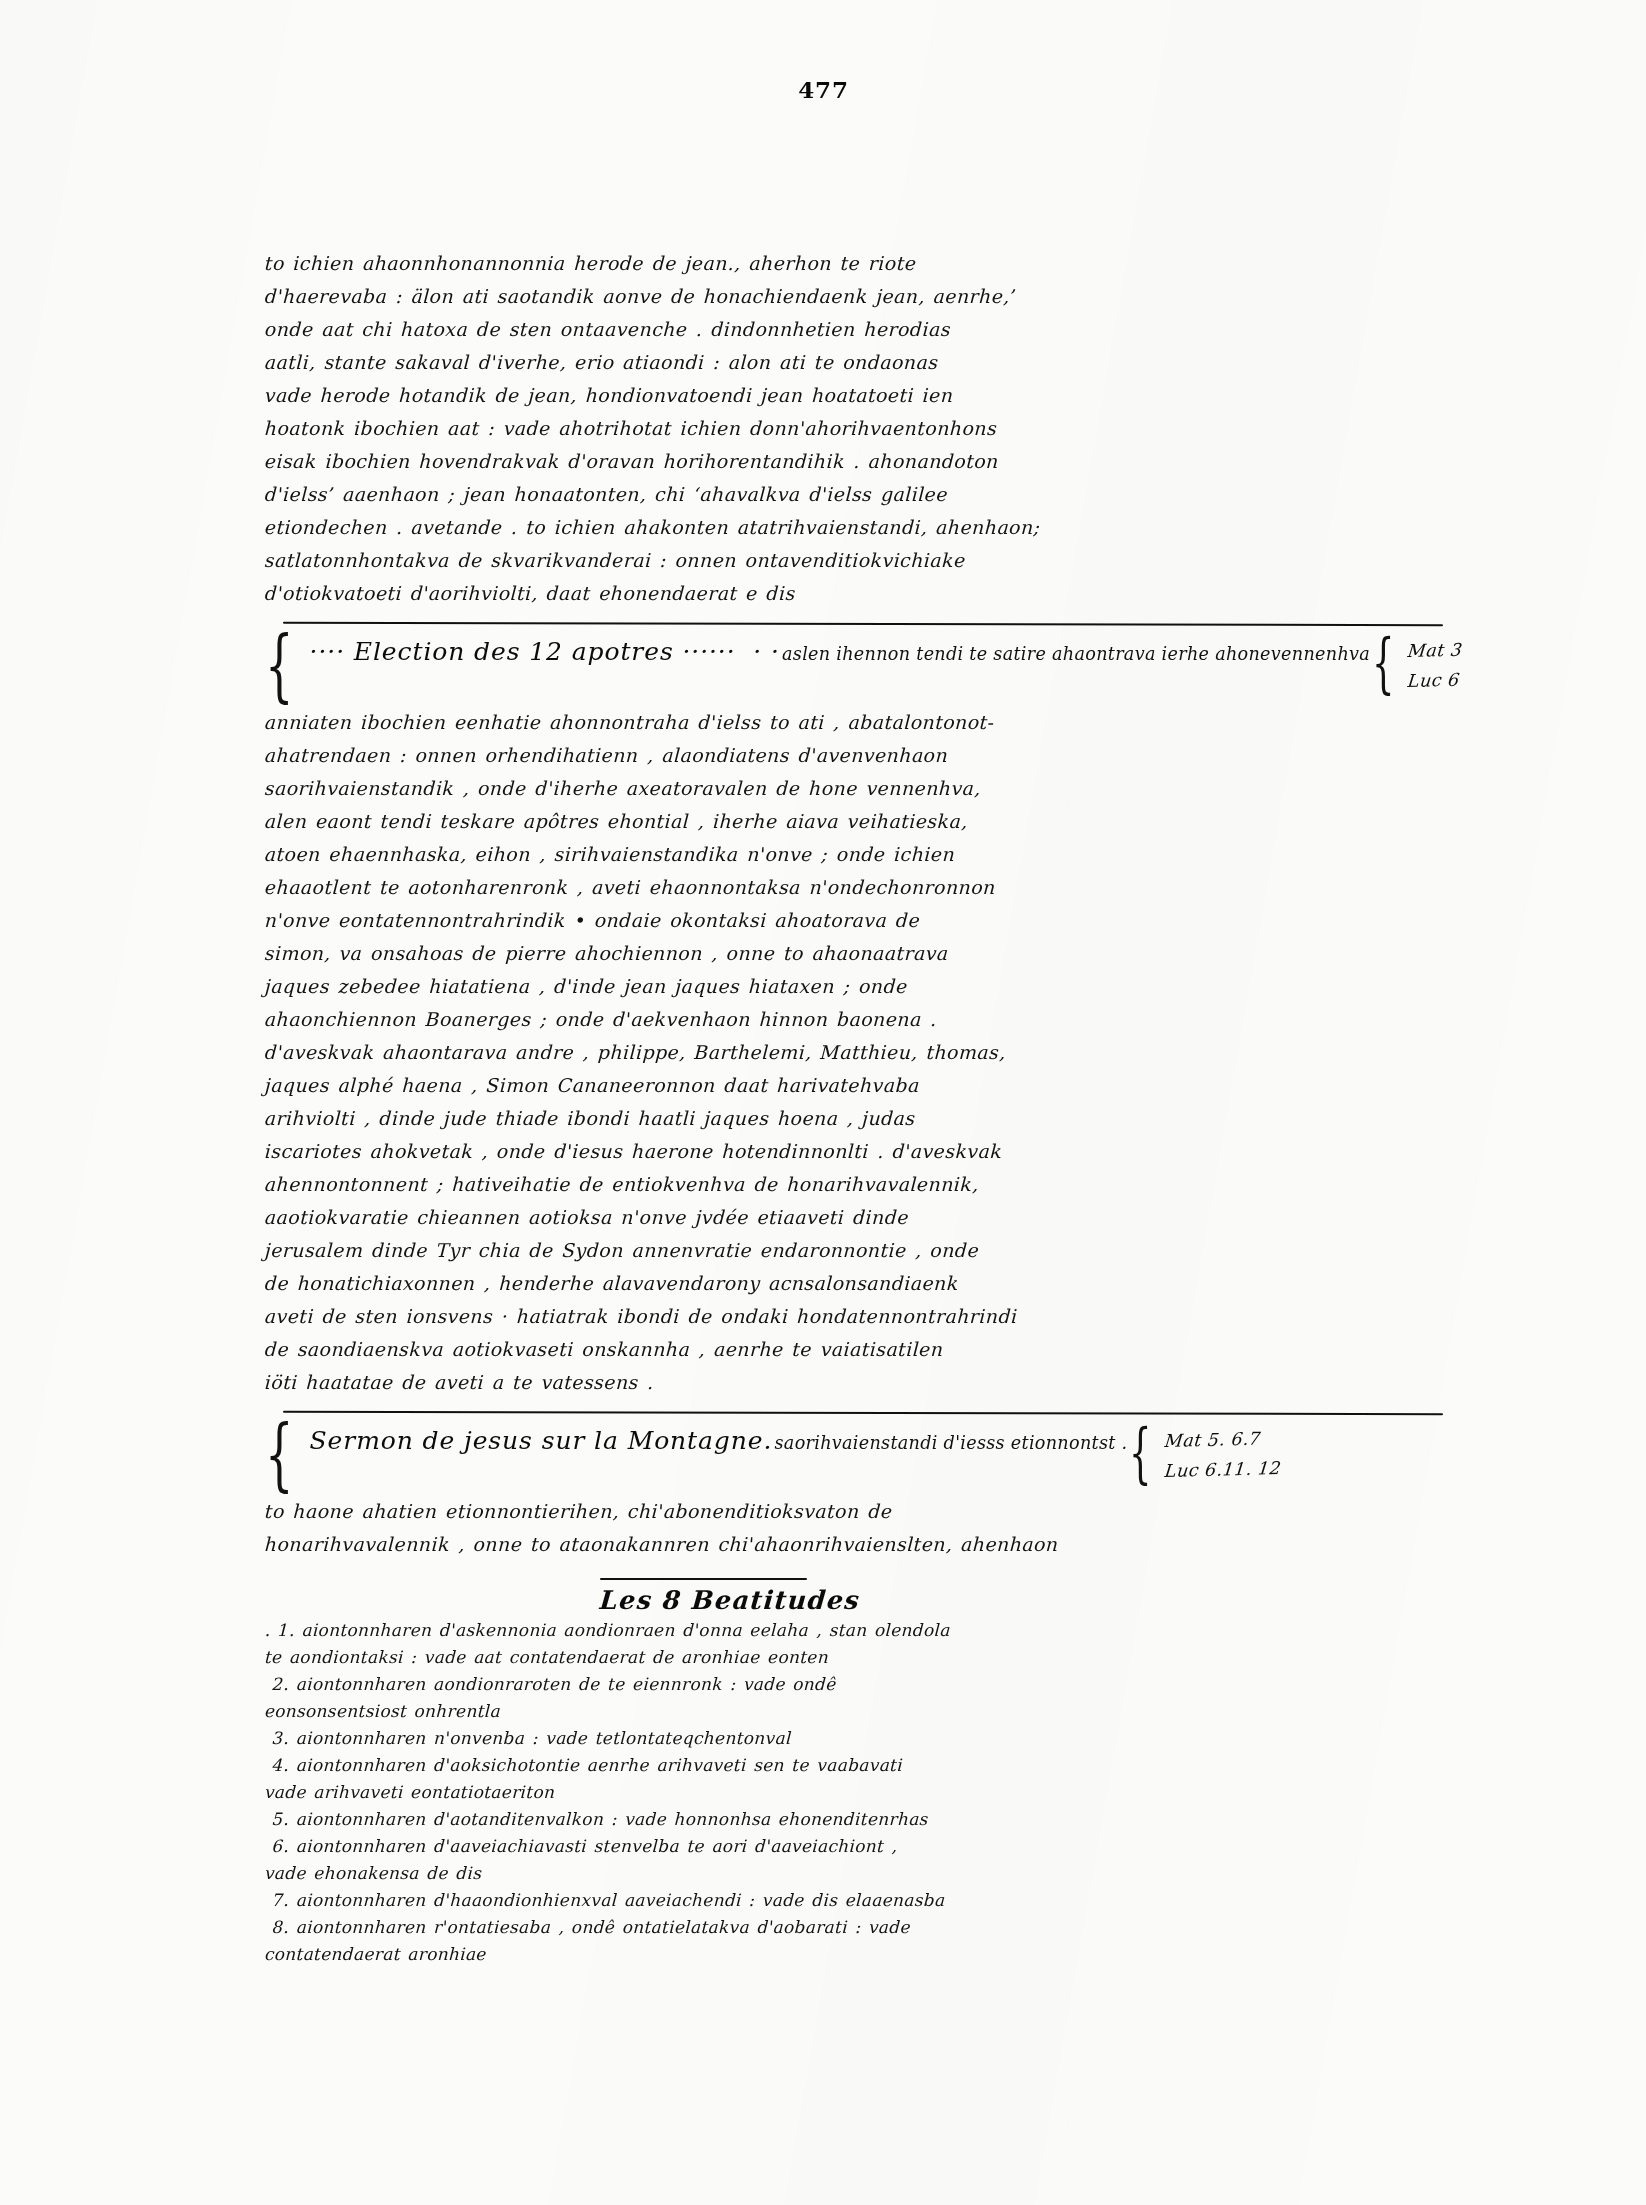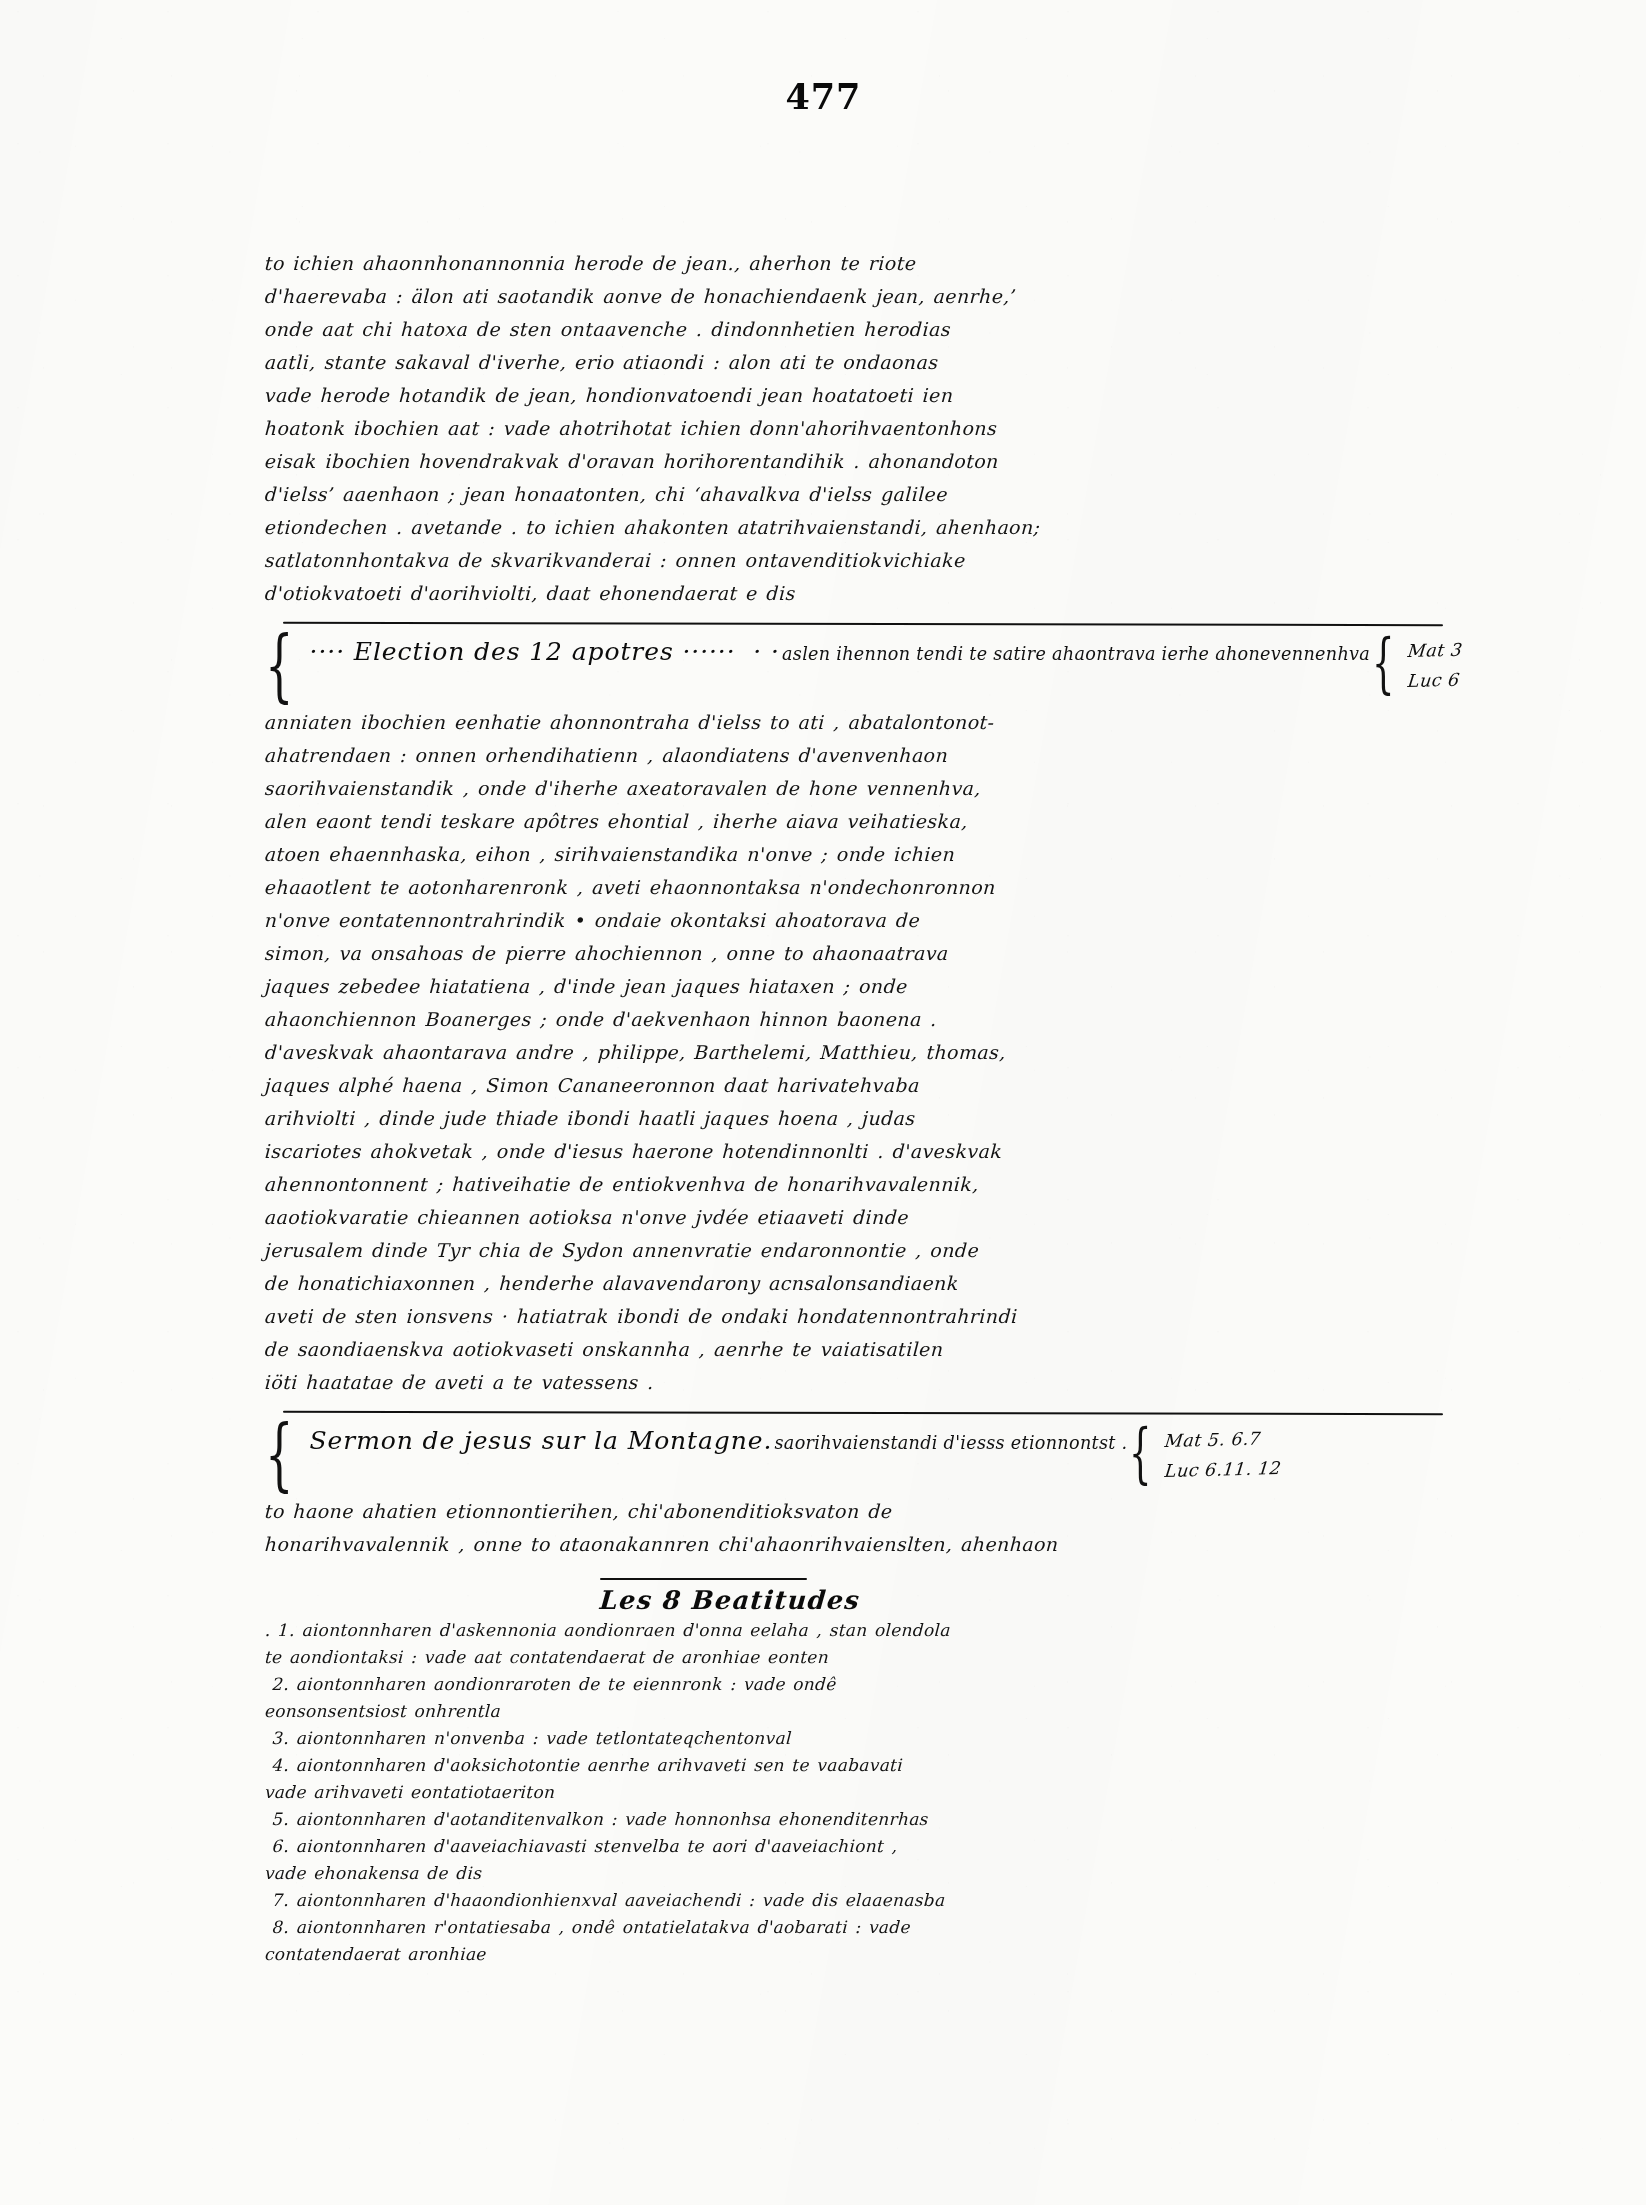--- a/index.html
+++ b/index.html
@@ -37,21 +37,21 @@
 
   
   .page-number {
     position: absolute;
     top: 76px;
     left: 0;
     width: 100%;
     text-align: center;
     font-family: "DejaVu Serif", serif;
     font-weight: 700;
-    font-size: 35px;
+    font-size: 23px;
     letter-spacing: 0.9px;
     color: #0a0a0a;
   }
 
   
   .body-column {
     position: absolute;
     left: 265px;
     top: 247px;
     width: 1191px;

